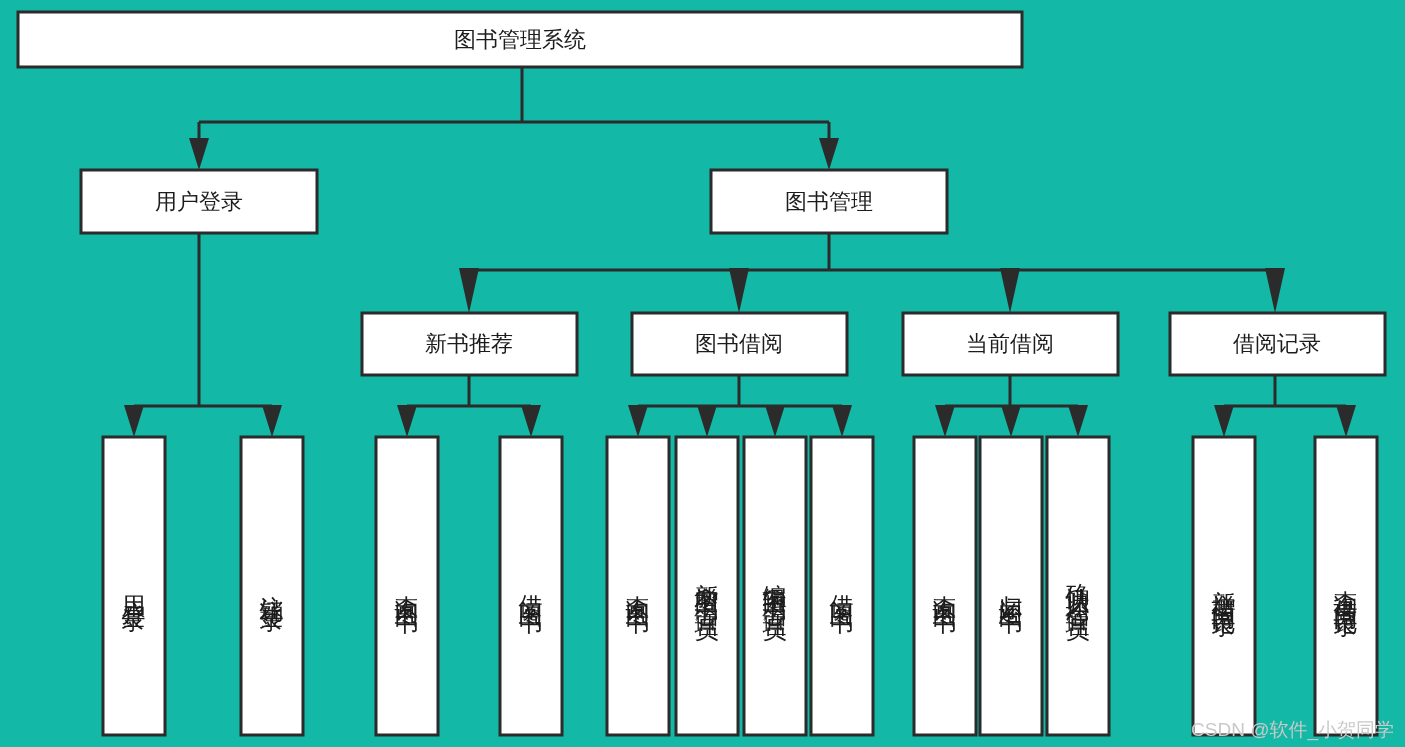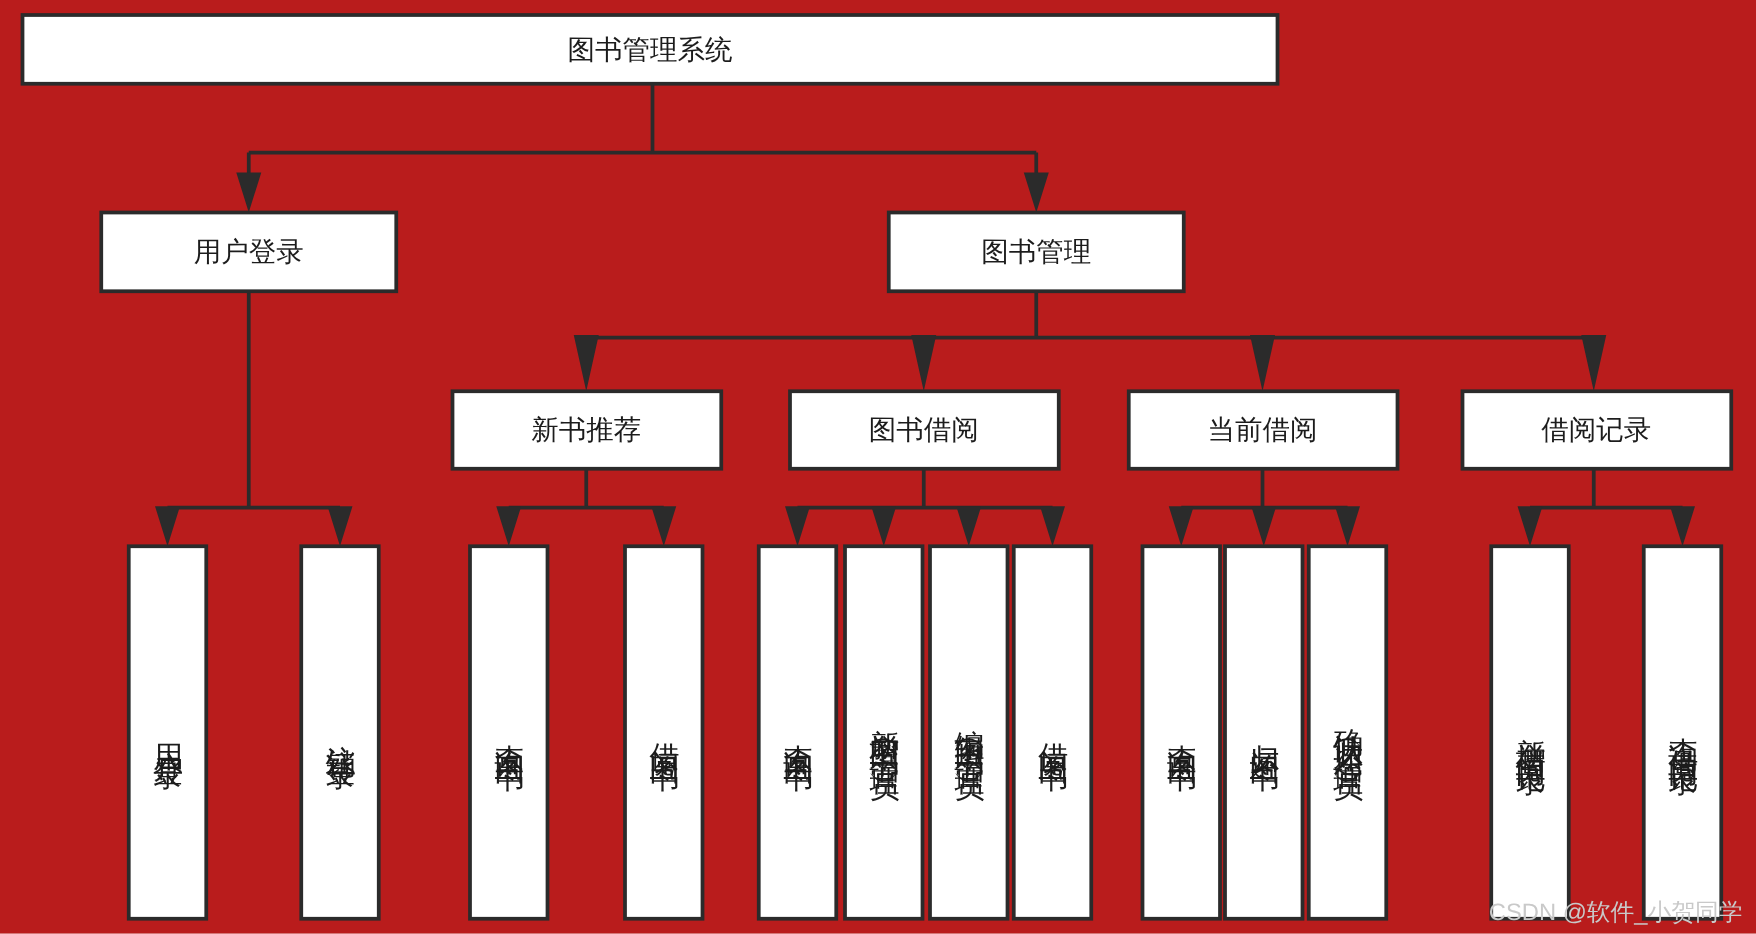--- a/index.html
+++ b/index.html
@@ -10,21 +10,21 @@
   body {
     width: 1405px;
     height: 747px;
     font-family: "Liberation Sans", sans-serif;
     overflow: hidden;
   }
   #diagram-root {
     position: relative;
     width: 1405px;
     height: 747px;
-    background: #b91c1c;
+    background: #14b8a6;
   }
   svg.diagram-canvas {
     position: absolute;
     top: 0;
     left: 0;
     width: 1405px;
     height: 747px;
     display: block;
   }
   .node-box {

